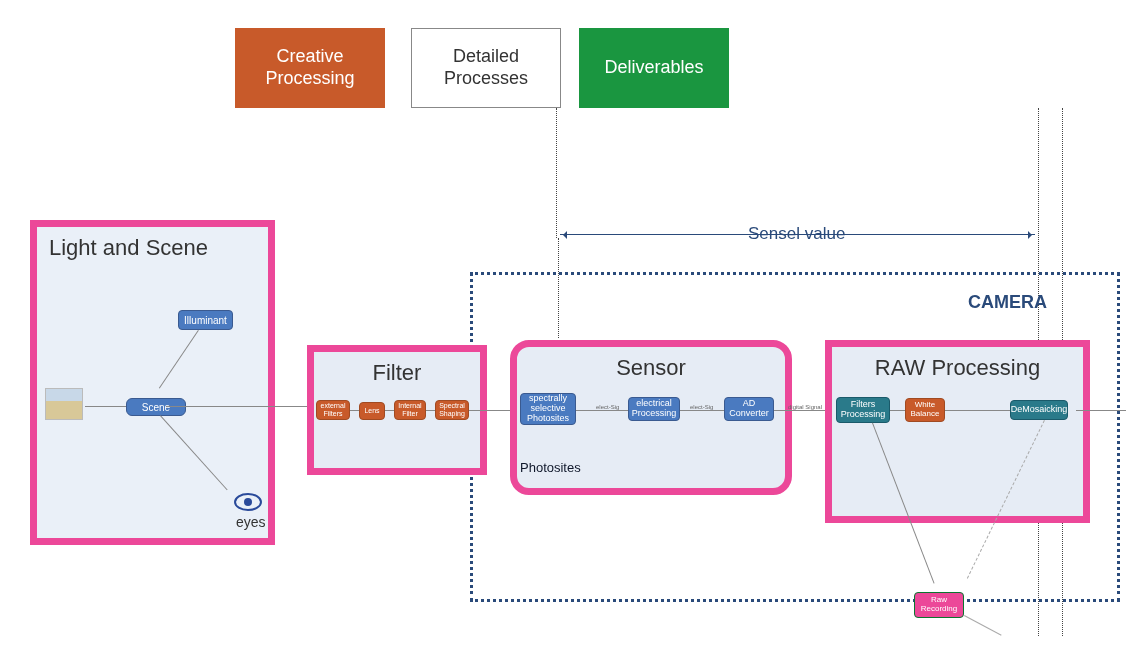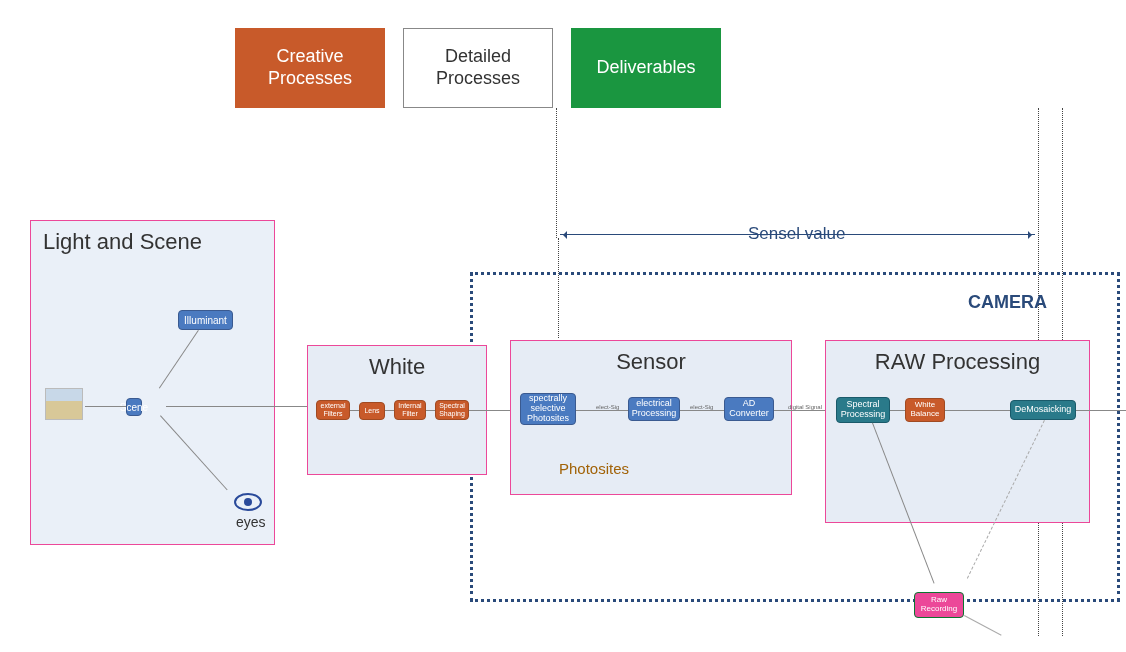--- a/index.html
+++ b/index.html
@@ -1,29 +1,29 @@
 <!DOCTYPE html>
 <html><head>
 <meta charset="utf-8">
 <style>
   * { box-sizing: border-box; margin: 0; padding: 0; }
   body { font-family: Arial, Helvetica, sans-serif; background: #fff; width: 1126px; height: 652px; position: relative; overflow: hidden; }
   .legend { position: absolute; top: 28px; left: 235px; display: flex; gap: 18px; }
   .legend-box { width: 150px; height: 80px; display: flex; align-items: center; justify-content: center; text-align: center; font-size: 18px; line-height: 1.2; border: 1px solid #2a4a7a; }
   .legend-creative { background: #c85a2a; color: #fff; border-color: #c85a2a; }
   .legend-simplified { background: #e6ecf5; color: #2a4a7a; }
-  .legend-detailed { background: #fff; color: #333; border-color: #888; }
+  .legend-detailed { background: #fff; color: #333; border-color: #888; margin-left: 8px; }
   .legend-deliverables { background: #1a9640; color: #fff; border-color: #1a9640; }
 
-  .panel { position: absolute; background: #e6ecf5; border: 1px solid #ec4899; }
+  .panel { position: absolute; background: #e6ecf5; border: 7px solid #ec4899; }
   .panel-title { font-size: 22px; color: #333; padding: 8px 12px; }
 
   .panel-light { top: 220px; left: 30px; width: 245px; height: 325px; background: #eaf0f8; }
   .panel-optics { top: 345px; left: 307px; width: 180px; height: 130px; }
-  .panel-sensor { top: 340px; left: 510px; width: 282px; height: 155px; }
+  .panel-sensor { top: 340px; left: 510px; width: 282px; height: 155px; border-radius: 19px; }
   .panel-raw { top: 340px; left: 825px; width: 265px; height: 183px; }
 
   .camera-box { position: absolute; top: 272px; left: 470px; width: 650px; height: 330px; border: 3px dotted #2a4a7a; }
   .camera-label { position: absolute; top: 292px; left: 968px; font-size: 18px; font-weight: bold; color: #2a4a7a; }
 
   .node { position: absolute; border-radius: 4px; display: flex; align-items: center; justify-content: center; text-align: center; font-size: 9px; line-height: 1.1; padding: 8px 4px; color: #fff; }
   .node-blue { background: #4a7ac0; border: 1px solid #3a5a90; }
   .node-orange { background: #c85a2a; border: 1px solid #a04a22; font-size: 7px; }
   .node-teal { background: #2a7a8a; border: 1px solid #1a5a6a; }
   .node-green { background: #ec4899; border: 1px solid #0a7630; }
@@ -36,67 +36,67 @@
   .vline-dotted { position: absolute; width: 0; border-left: 1px dotted #444; }
   .vline-dashed { position: absolute; width: 0; border-left: 1px dashed #aaa; }
 
   .line { position: absolute; background: #888; height: 1px; }
 
   .photo { position: absolute; top: 388px; left: 45px; width: 38px; height: 32px; background: linear-gradient(180deg, #c8d8e8 40%, #d8c898 40%); border: 1px solid #bbb; }
   .eye-icon { position: absolute; top: 492px; left: 234px; width: 28px; height: 20px; }
   .eye-icon svg { width: 100%; height: 100%; }
   .eye-label { position: absolute; top: 514px; left: 236px; font-size: 14px; color: #333; }
 
-  .photosites-label { position: absolute; top: 460px; left: 520px; font-size: 15px; color: #a16207; margin-left: 39px; }
+  .photosites-label { position: absolute; top: 460px; left: 520px; font-size: 13px; color: #0f172a; }
 
   .flow-text { position: absolute; font-size: 6px; color: #666; }
 
   .diag-line { position: absolute; width: 1px; background: #888; transform-origin: top left; }
 </style>
 </head>
 <body>
 
 <div class="legend">
-  <div class="legend-box legend-creative">Creative Processes</div>
+  <div class="legend-box legend-creative">Creative Processing</div>
   <div class="legend-box legend-detailed">Detailed Processes</div>
   <div class="legend-box legend-deliverables">Deliverables</div>
 </div>
 
 <div class="vline-dotted" style="top:108px; left:556px; height:130px;"></div>
 <div class="vline-dotted" style="top:108px; left:1038px; height:528px;"></div>
 <div class="vline-dotted" style="top:108px; left:1062px; height:528px;"></div>
 
 <div class="sensel-arrow"></div>
 <div class="sensel-label">Sensel value</div>
 
 <div class="camera-box"></div>
 <div class="camera-label">CAMERA</div>
 
 <div class="panel panel-light">
   <div class="panel-title">Light and Scene</div>
 </div>
 <div class="photo"></div>
 <div class="node node-blue" style="top:310px; left:178px; width:55px; height:20px; font-size:10px;">Illuminant</div>
-<div class="node node-blue" style="top:398px; left:126px; width:16px; height:18px; font-size:10px;">Scene</div>
+<div class="node node-blue" style="top:398px; left:126px; width:60px; height:18px; font-size:10px;border-radius:6px;">Scene</div>
 
 <div class="eye-icon">
   <svg viewBox="0 0 28 20">
       <ellipse cx="14" cy="10" rx="13" ry="8" fill="none" stroke="#2a4a9a" stroke-width="2"></ellipse>
       <circle cx="14" cy="10" r="4" fill="#2a4a9a"></circle>
     </svg>
 </div>
 <div class="eye-label">eyes</div>
 
 <div class="diag-line" style="top:330px; left:198px; height:70px; transform:rotate(34deg);"></div>
 <div class="diag-line" style="top:416px; left:160px; height:100px; transform:rotate(-42deg);"></div>
 <div class="line" style="top:406px; left:85px; width:41px;"></div>
 <div class="line" style="top:406px; left:166px; width:141px;"></div>
 
 <div class="panel panel-optics">
-  <div class="panel-title" style="text-align:center;">White</div>
+  <div class="panel-title" style="text-align:center;">Filter</div>
 </div>
 <div class="node node-orange" style="top:400px; left:316px; width:34px; height:20px;">external Filters</div>
 <div class="node node-orange" style="top:402px; left:359px; width:26px; height:16px;">Lens</div>
 <div class="node node-orange" style="top:400px; left:394px; width:32px; height:20px;">Internal Filter</div>
 <div class="node node-orange" style="top:400px; left:435px; width:34px; height:20px;">Spectral Shaping</div>
 <div class="line" style="top:410px; left:350px; width:9px;"></div>
 <div class="line" style="top:410px; left:385px; width:9px;"></div>
 <div class="line" style="top:410px; left:426px; width:9px;"></div>
 <div class="line" style="top:410px; left:469px; width:51px;"></div>
 
@@ -111,23 +111,23 @@
 <div class="line" style="top:410px; left:576px; width:52px;"></div>
 <div class="flow-text" style="top:404px; left:596px;">elect-Sig</div>
 <div class="line" style="top:410px; left:680px; width:44px;"></div>
 <div class="flow-text" style="top:404px; left:690px;">elect-Sig</div>
 <div class="line" style="top:410px; left:774px; width:62px;"></div>
 <div class="flow-text" style="top:404px; left:788px;">digital Signal</div>
 
 <div class="panel panel-raw">
   <div class="panel-title" style="text-align:center;">RAW Processing</div>
 </div>
-<div class="node node-teal" style="top:397px; left:836px; width:54px; height:26px;">Spectral Processing</div>
+<div class="node node-teal" style="top:397px; left:836px; width:54px; height:26px;">Filters Processing</div>
 <div class="node node-orange" style="top:398px; left:905px; width:40px; height:24px; font-size:8px;">White Balance</div>
-<div class="node node-teal" style="top:400px; left:1010px; width:66px; height:20px;">DeMosaicking</div>
+<div class="node node-teal" style="top:400px; left:1010px; width:58px; height:20px;">DeMosaicking</div>
 
 <div class="line" style="top:410px; left:890px; width:15px;"></div>
 <div class="line" style="top:410px; left:945px; width:65px;"></div>
 <div class="line" style="top:410px; left:1076px; width:50px;"></div>
 
 <div class="node node-green" style="top:592px; left:914px; width:50px; height:26px; font-size:8px;">Raw Recording</div>
 <div class="diag-line" style="top:423px; left:872px; height:172px; transform:rotate(-21deg);"></div>
 <div class="vline-dashed" style="top:420px; left:1044px; height:176px; transform:rotate(26deg); transform-origin:top left;"></div>
 <div class="diag-line" style="top:616px; left:964px; height:42px; transform:rotate(-62deg); background:#aaa;"></div>
 

